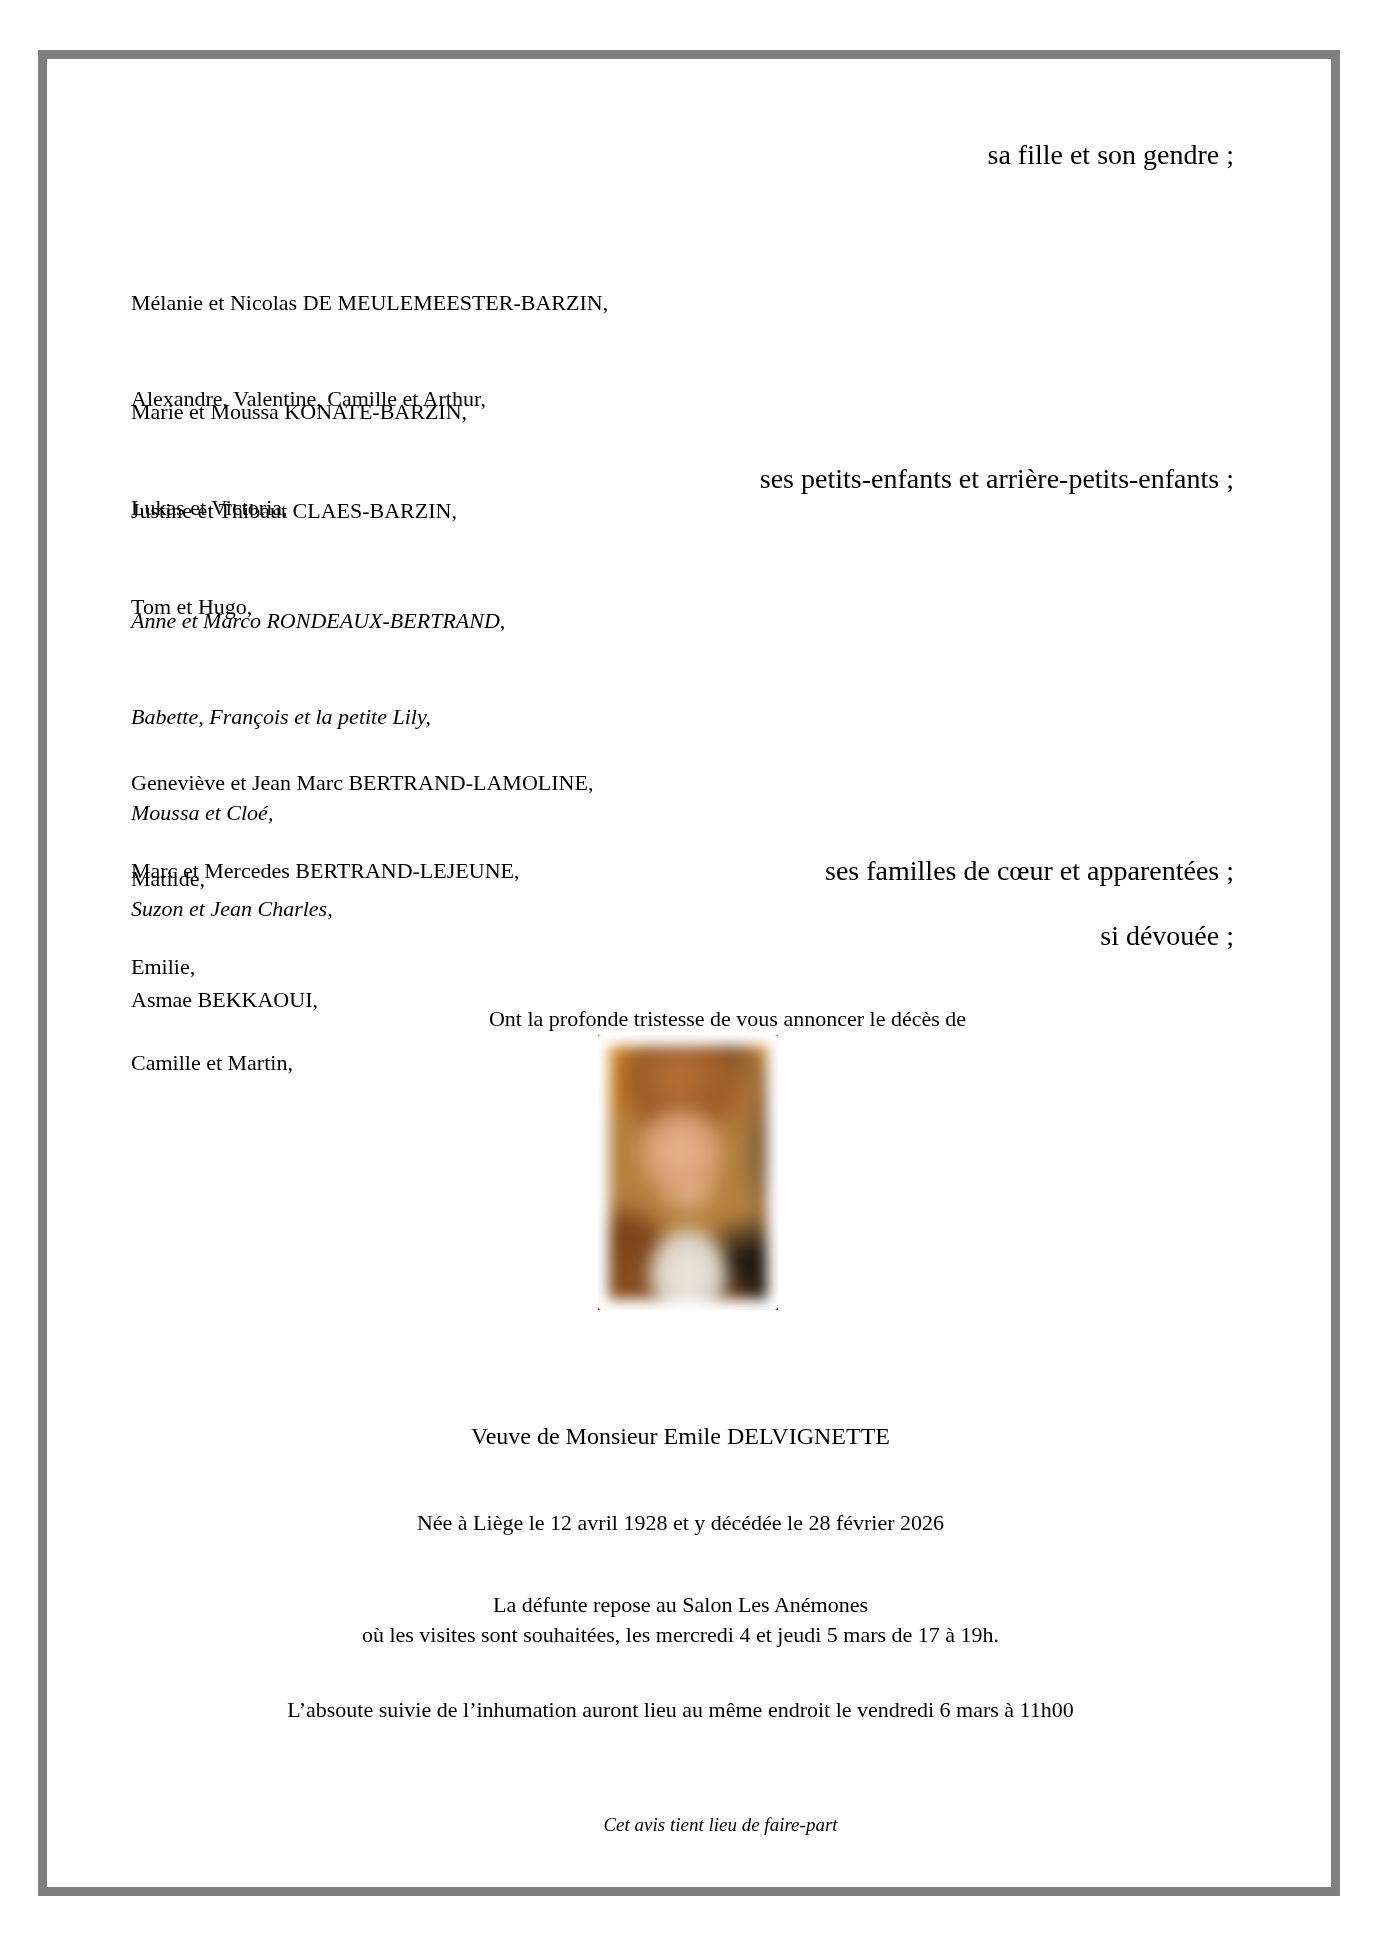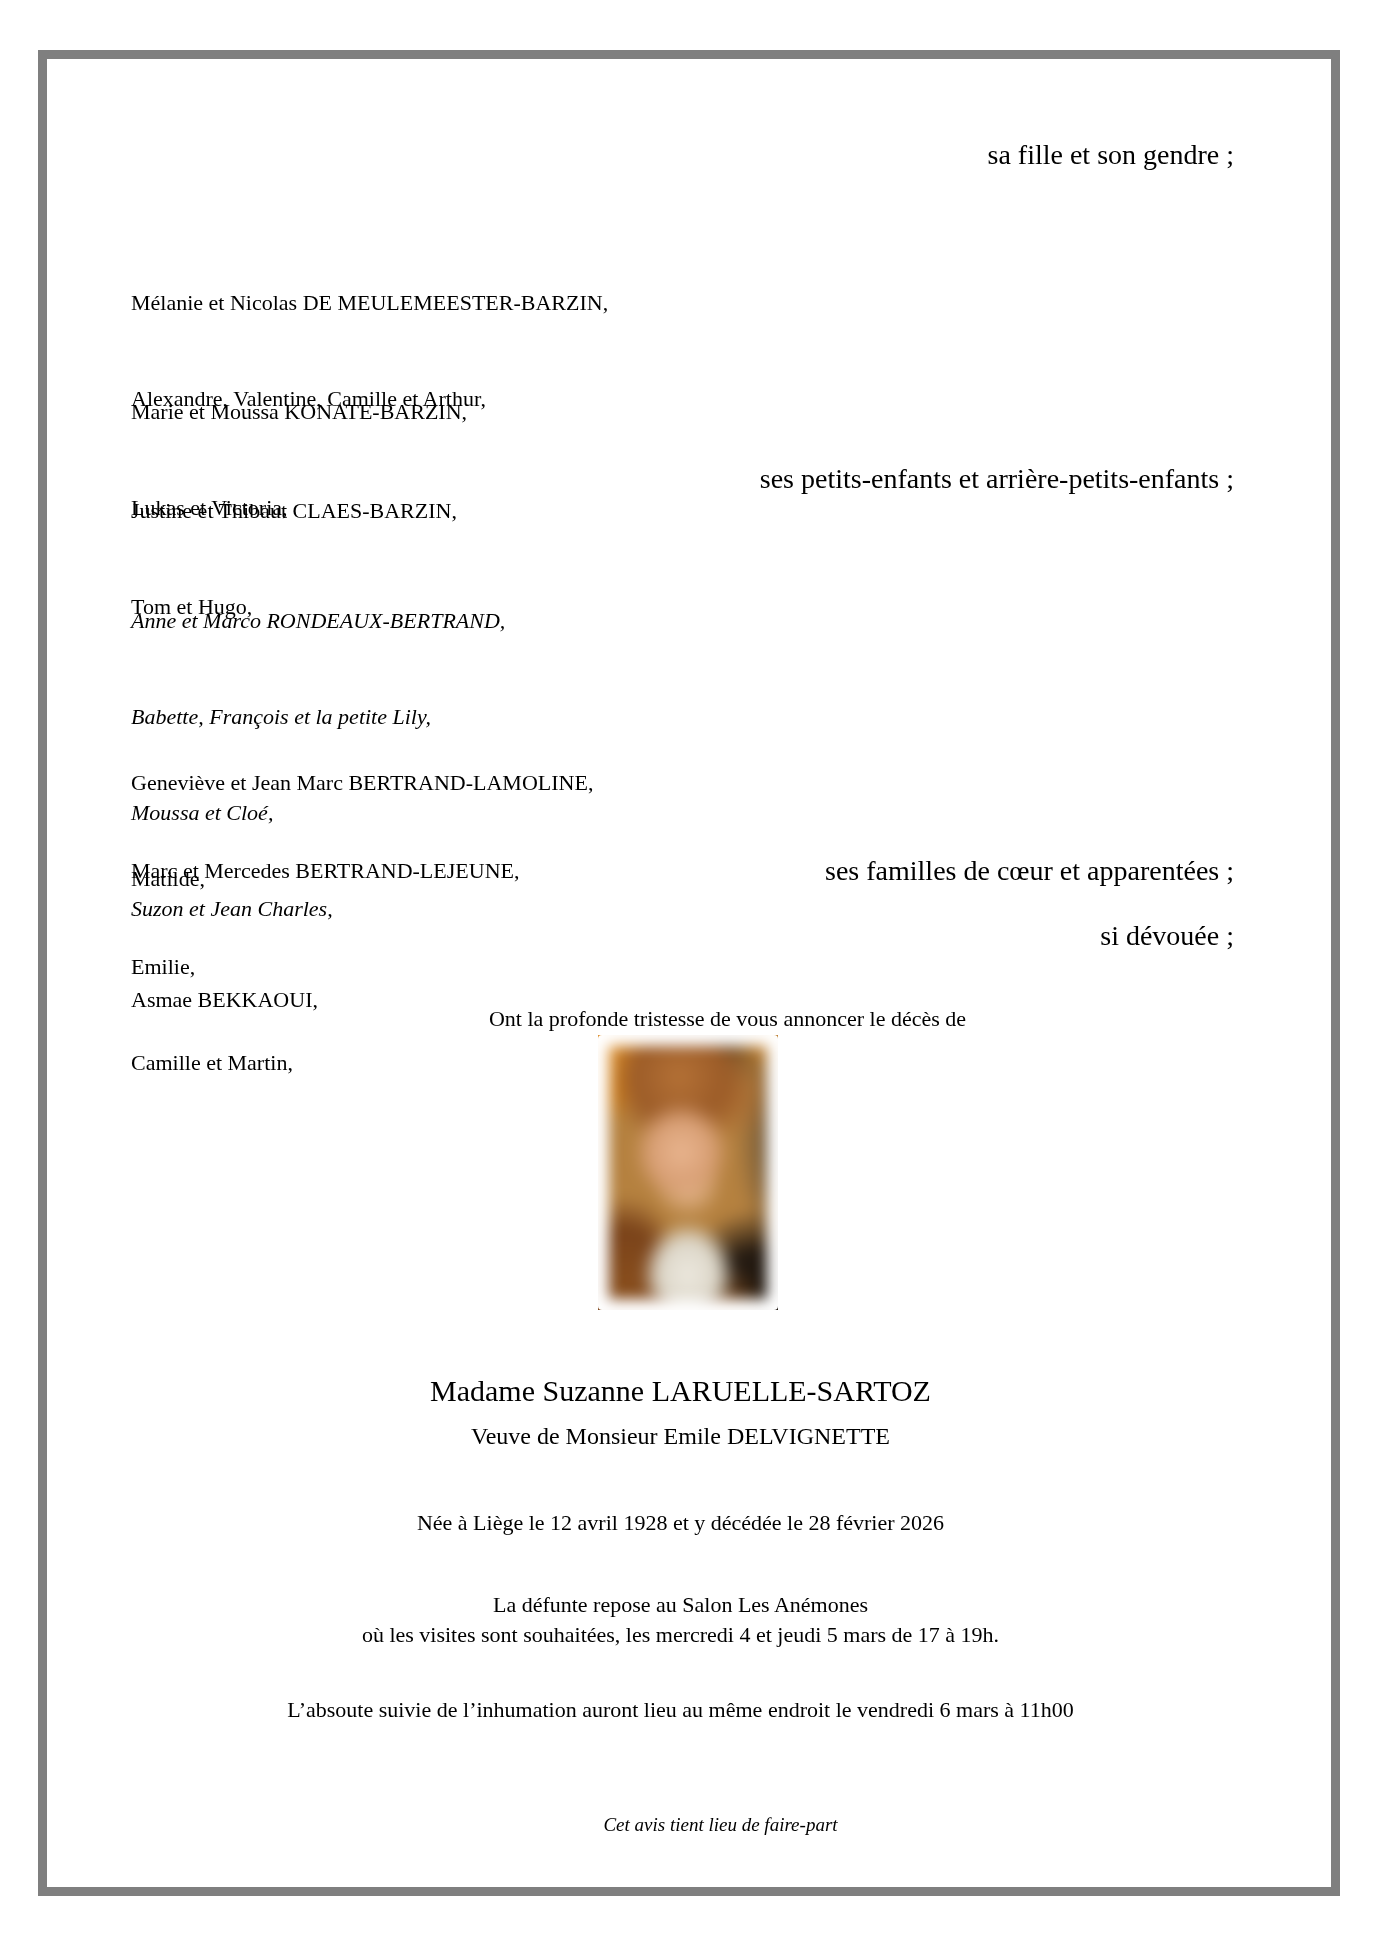--- a/index.html
+++ b/index.html
@@ -144,21 +144,20 @@
 
     <div class="centered announce">Ont la profonde tristesse de vous annoncer le décès de</div>
 
   </div>
 
   <div class="photo" title="Portrait de la défunte">
     <div class="photo-paint"></div>
     <div class="photo-feather"></div>
   </div>
 
-  <div class="centered deceased-name">Madame Suzanne LARUELLE-SARTOZ</div>
   <div class="centered deceased-widow">Veuve de Monsieur Emile DELVIGNETTE</div>
   <div class="centered deceased-dates">Née à Liège le 12 avril 1928 et y décédée le 28 février 2026</div>
 
   <div class="centered repose">
     <div class="line">La défunte repose au Salon Les Anémones</div>
     <div class="line">où les visites sont souhaitées, les mercredi 4 et jeudi 5 mars de 17 à 19h.</div>
   </div>
   <div class="centered absoute">L’absoute suivie de l’inhumation auront lieu au même endroit le vendredi 6 mars à 11h00</div>
 
   <div class="centered footer-notice">Cet avis tient lieu de faire-part</div>

